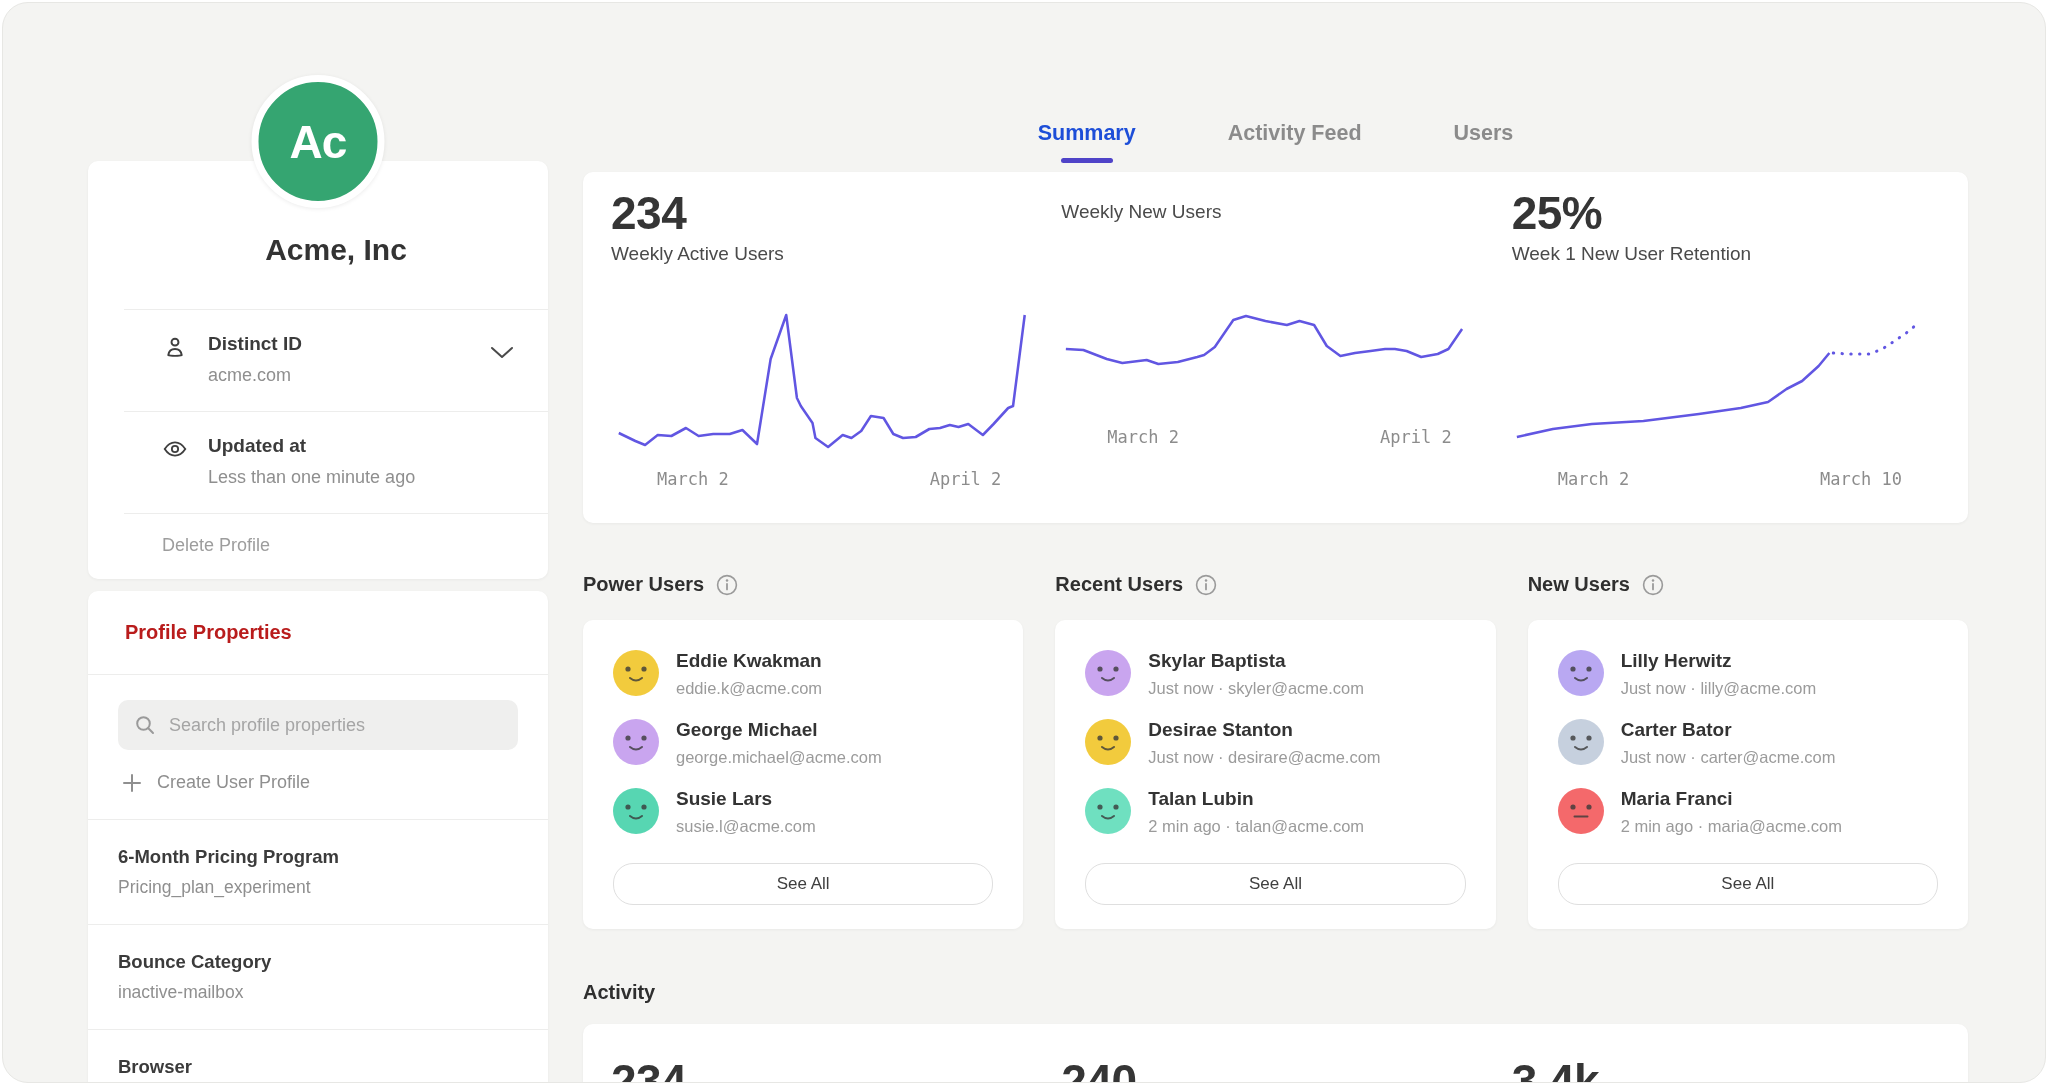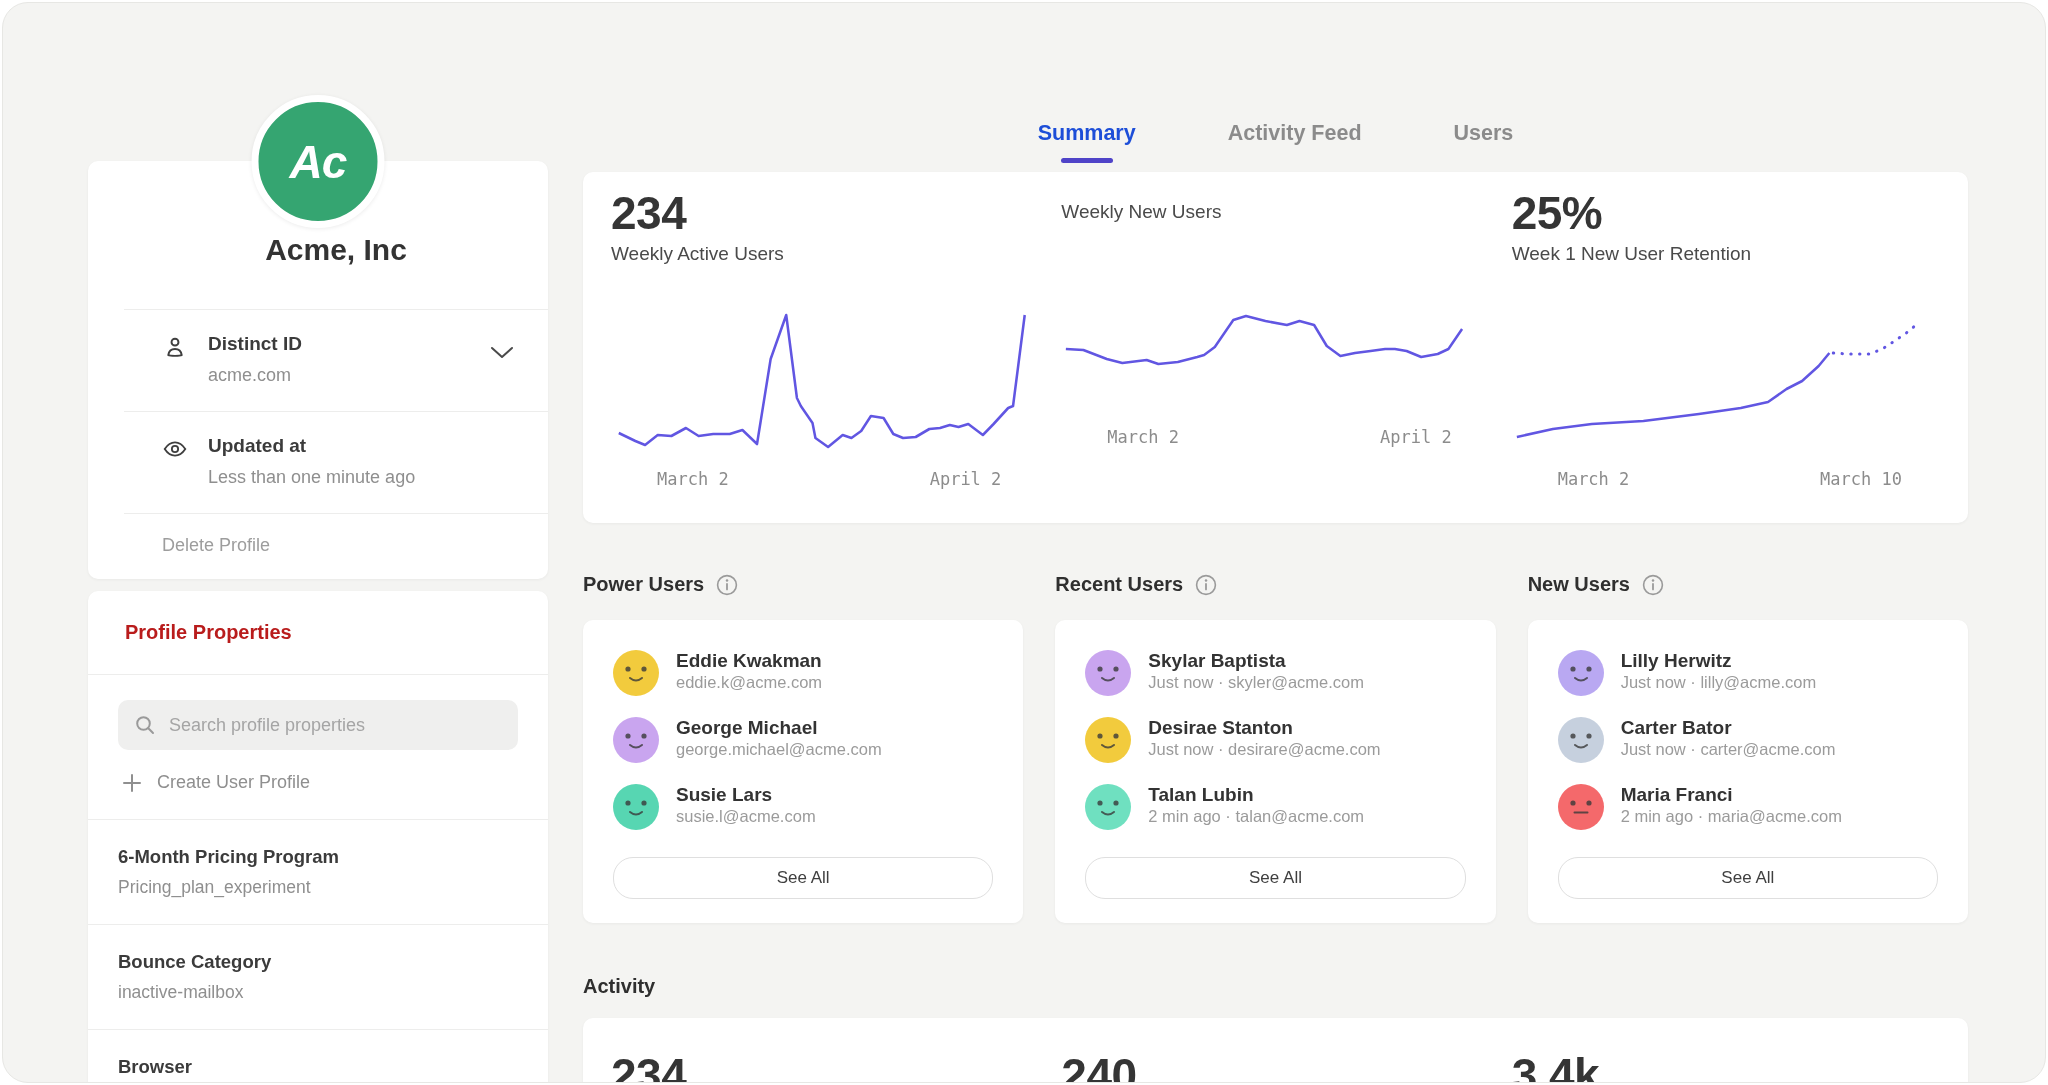--- a/index.html
+++ b/index.html
@@ -7,21 +7,21 @@
     width:2048px;height:1085px;position:relative;background:#ffffff;
     font-family:"Liberation Sans",sans-serif;overflow:hidden;
     -webkit-font-smoothing:antialiased;
   }
   .window{
     position:absolute;inset:2px;background:#f4f4f2;
     border:1px solid #e7e7e4;border-radius:26px;overflow:hidden;
   }
   
   .sidebar{position:absolute;left:85px;top:0;width:460px;}
-  .avatar-wrap{position:absolute;left:50%;top:92px;transform:translateX(-50%);z-index:2;font-style:italic;}
+  .avatar-wrap{position:absolute;left:50%;top:72px;transform:translateX(-50%);z-index:2;}
   .company-avatar{
     width:133px;height:133px;border-radius:50%;box-sizing:border-box;
     border:7px solid #ffffff;display:flex;align-items:center;justify-content:center;
     color:#fff;font-size:46px;font-weight:700;letter-spacing:-1px;
     box-shadow:0 1px 4px rgba(0,0,0,.08);
   }
   .card{background:#ffffff;border-radius:10px;box-shadow:0 1px 3px rgba(30,30,30,.05);}
   .profile-card{position:absolute;top:158px;left:0;width:100%;box-sizing:border-box;padding-left:36px;}
   .company-name{margin:0;padding:72px 0 42px;text-align:center;font-size:30px;font-weight:600;color:#333;}
   .field-row{border-top:1px solid #ededec;padding:23px 38px 25px;display:flex;gap:18px;position:relative;}
@@ -53,21 +53,21 @@
   .chart polyline{fill:none;stroke:#6156e2;stroke-width:2.6;stroke-linejoin:round;}
   .chart polyline.dotted{stroke-dasharray:.5 8.5;stroke-linecap:round;stroke-width:3;}
   .xlabels{position:relative;margin-top:13px;height:24px;display:flex;justify-content:space-between;
     padding:0 38px 0 46px;font-family:"DejaVu Sans Mono",monospace;font-size:17px;color:#8c8c8c;}
   .sections{display:grid;grid-template-columns:1fr 1fr 1fr;column-gap:32px;margin-top:50px;}
   .section-header{display:flex;align-items:center;gap:12px;font-size:20px;font-weight:700;color:#2f2f2f;}
   .user-card{margin-top:24px;padding:30px 30px 24px;box-sizing:border-box;}
   .user-row{display:flex;gap:17px;margin-bottom:21px;align-items:flex-start;}
   .user-avatar{width:46px;height:46px;border-radius:50%;flex:none;}
   .user-name{font-size:19px;font-weight:600;color:#333;}
-  .user-detail{font-size:16.5px;color:#9b9b9b;margin-top:1px;}
+  .user-detail{font-size:16.5px;color:#9b9b9b;margin-top:7px;}
   .see-all{display:block;margin-top:27px;width:100%;height:42px;border:1px solid #dfdfdf;border-radius:20px;
     background:#fff;font-size:17px;color:#3f3f3f;font-family:inherit;cursor:pointer;}
   .activity-title{margin:52px 0 0;font-size:20px;font-weight:700;color:#2f2f2f;}
   .activity-card{margin-top:20px;height:240px;padding:30px 28px;display:grid;grid-template-columns:1fr 1fr 1fr;column-gap:22px;box-sizing:border-box;}
   .activity-value{font-size:46px;font-weight:700;color:#353535;letter-spacing:-.5px;}
   .icon{display:block;}
 </style>
 </head>
 <body>
 

